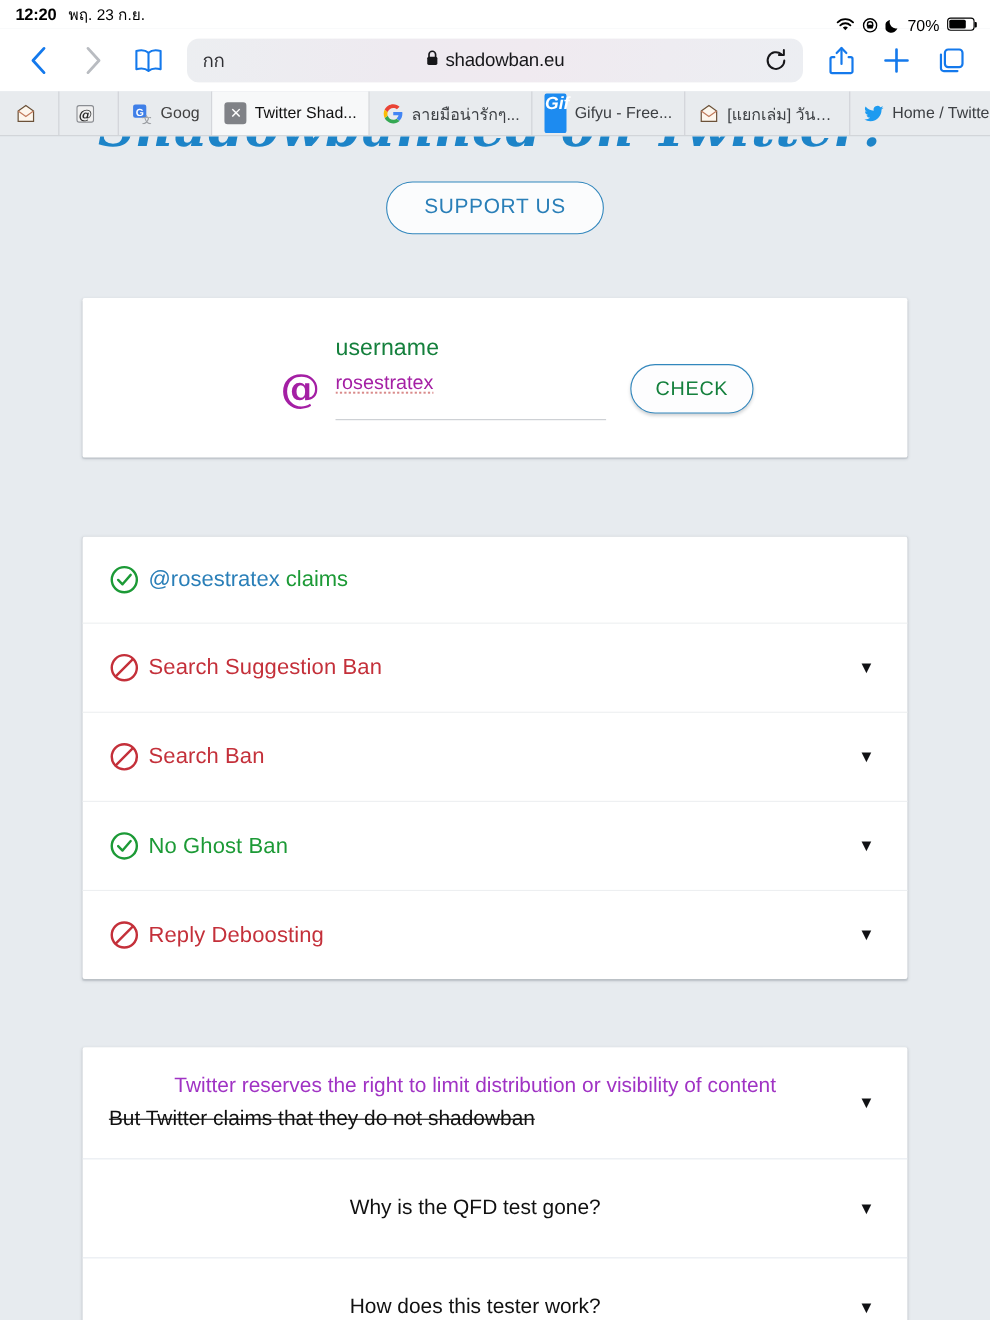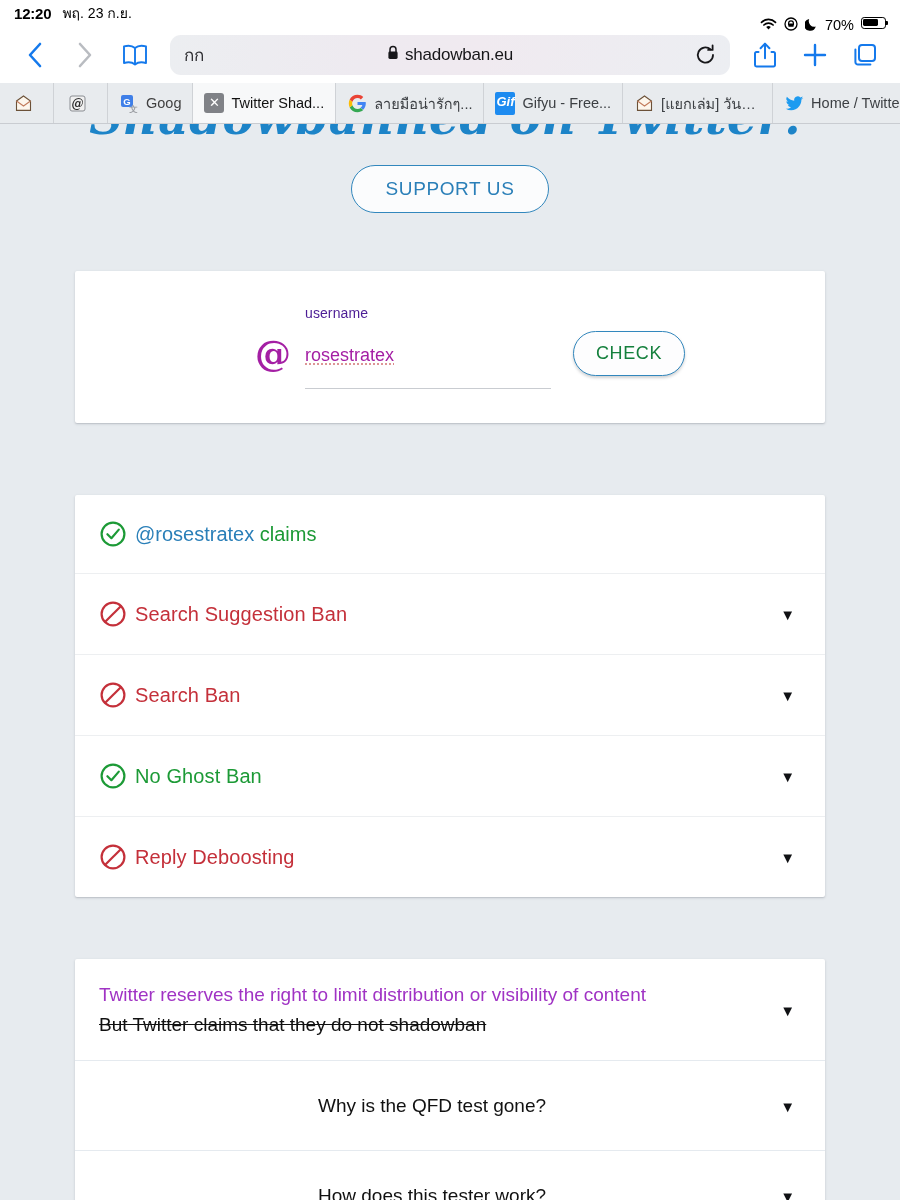--- a/index.html
+++ b/index.html
@@ -98,22 +98,22 @@
   .tab.active { background: #f7f8f9; color: #111; font-weight: 500; }
   .tab-title { overflow: hidden; text-overflow: ellipsis; }
   .tab.faded .tab-title { color: #404040; }
   .favicon {
     width: 20px; height: 20px; flex: 0 0 auto;
     display: flex; align-items: center; justify-content: center;
     font-size: 11px; font-weight: 700; border-radius: 3px;
   }
   .fav-x { background: #808287; color: #fff; border-radius: 3px; font-size: 13px;
            line-height: 20px; text-align: center; width: 20px; height: 20px; }
-  .fav-gif { background: #1d8bf0; color: #fff; font-style: italic; font-size: 13px;
-             font-weight: 700; width: 20px; height: 23px; line-height: 20px; text-align:center;
+  .fav-gif { background: #1d8bf0; color: #fff; font-style: italic; font-size: 16px;
+             font-weight: 700; width: 20px; height: 36px; line-height: 20px; text-align:center;
              border-radius: 2px; }
 
   
   .page {
     height: calc(1200px - 26px - 57px - 41px);
     background: #e7ebef;
     overflow: hidden;
     position: relative;
   }
   .hero-title {
@@ -158,24 +158,24 @@
     font-family: "DejaVu Serif", serif;
     font-size: 36px;
     color: #a41fa4;
     font-weight: 700;
     line-height: 1;
     margin-top: 30px;
     margin-right: 14px;
   }
   .field-col { width: 246px; }
   .field-label {
-    font-size: 14px;
-    color: #4c1d95;
+    font-size: 21px;
+    color: #15803d;
     letter-spacing: 0.1px;
-    margin-bottom: 24px;
+    margin-bottom: 9px;
   }
   .field-input {
     width: 246px;
     border: none;
     border-bottom: 1.4px solid #c9ccd1;
     background: transparent;
     font-family: "Liberation Sans", sans-serif;
     font-size: 18px;
     color: #a41fa4;
     padding: 0 0 22px 0;
@@ -222,21 +222,21 @@
   .faq-card { margin-top: 62px; }
   .faq-row {
     padding: 23px 60px 23px 24px;
     position: relative;
     min-height: 90px;
     display: flex;
     flex-direction: column;
     justify-content: center;
   }
   .faq-row + .faq-row { border-top: 1px solid #e5eaef; align-items: center; }
-  .faq-line-purple { font-size: 19px; color: #a033c4; line-height: 1.35; }
+  .faq-line-purple { font-size: 19px; color: #a033c4; line-height: 1.35; text-align: center; }
   .faq-line-strike { font-size: 19px; color: #111; text-decoration: line-through; line-height: 1.35; margin-top: 4px; }
   .faq-q { font-size: 19px; color: #111; line-height: 1.35; }
 </style>
 </head>
 <body>
 
 <div class="status-bar">
   <div class="status-left">
     <span class="status-time">12:20</span>
     <span class="status-date">พฤ. 23 ก.ย.</span>

